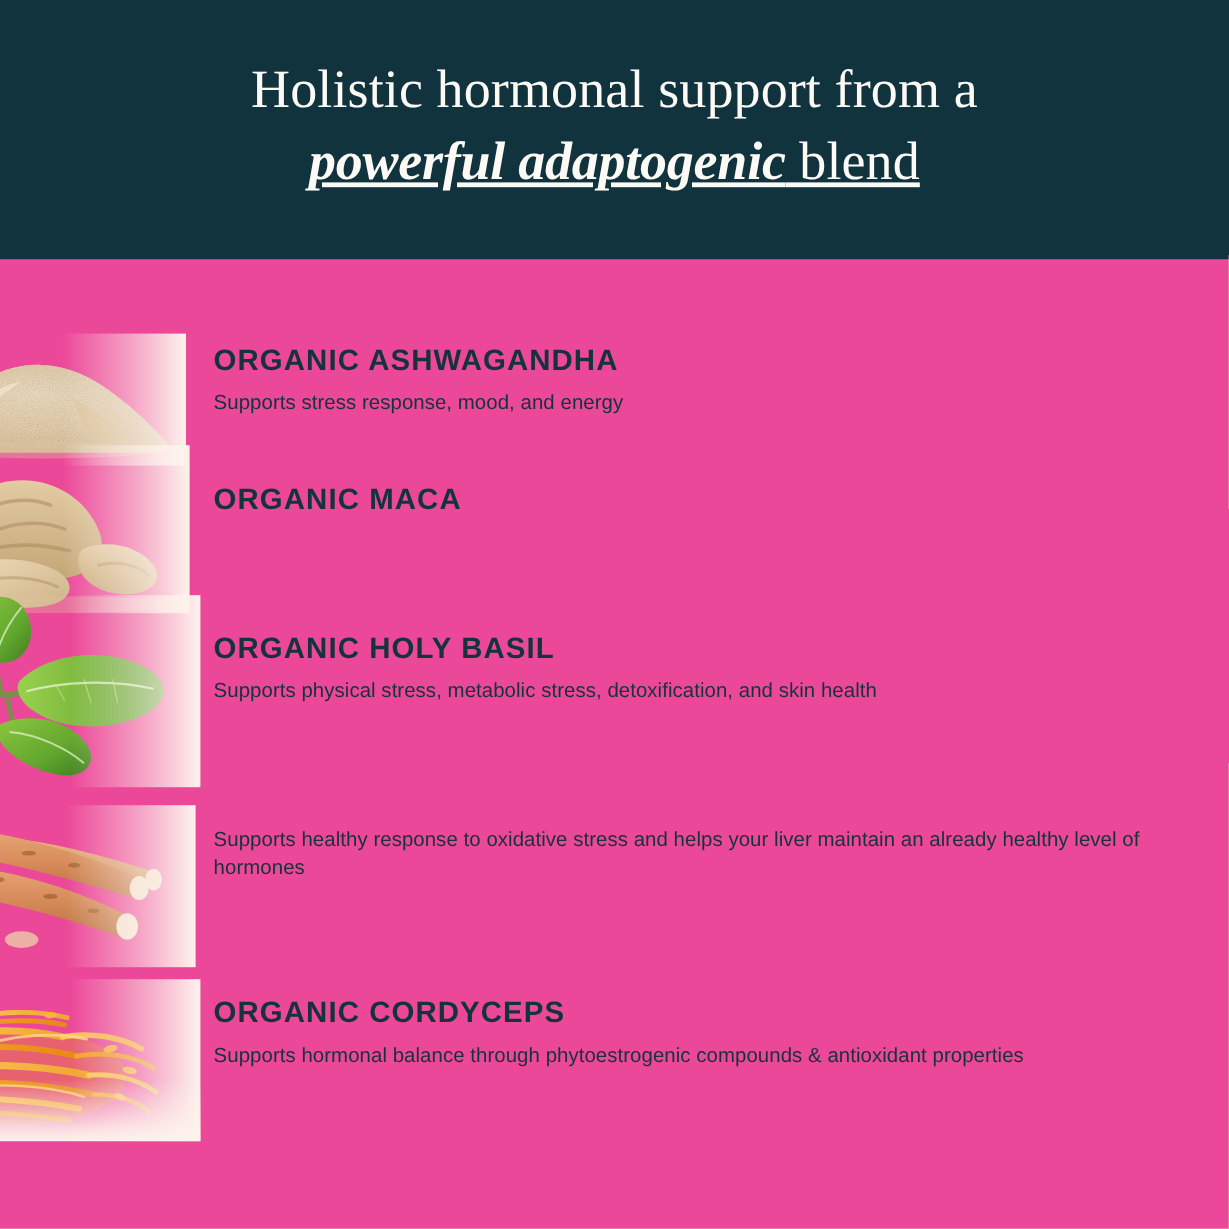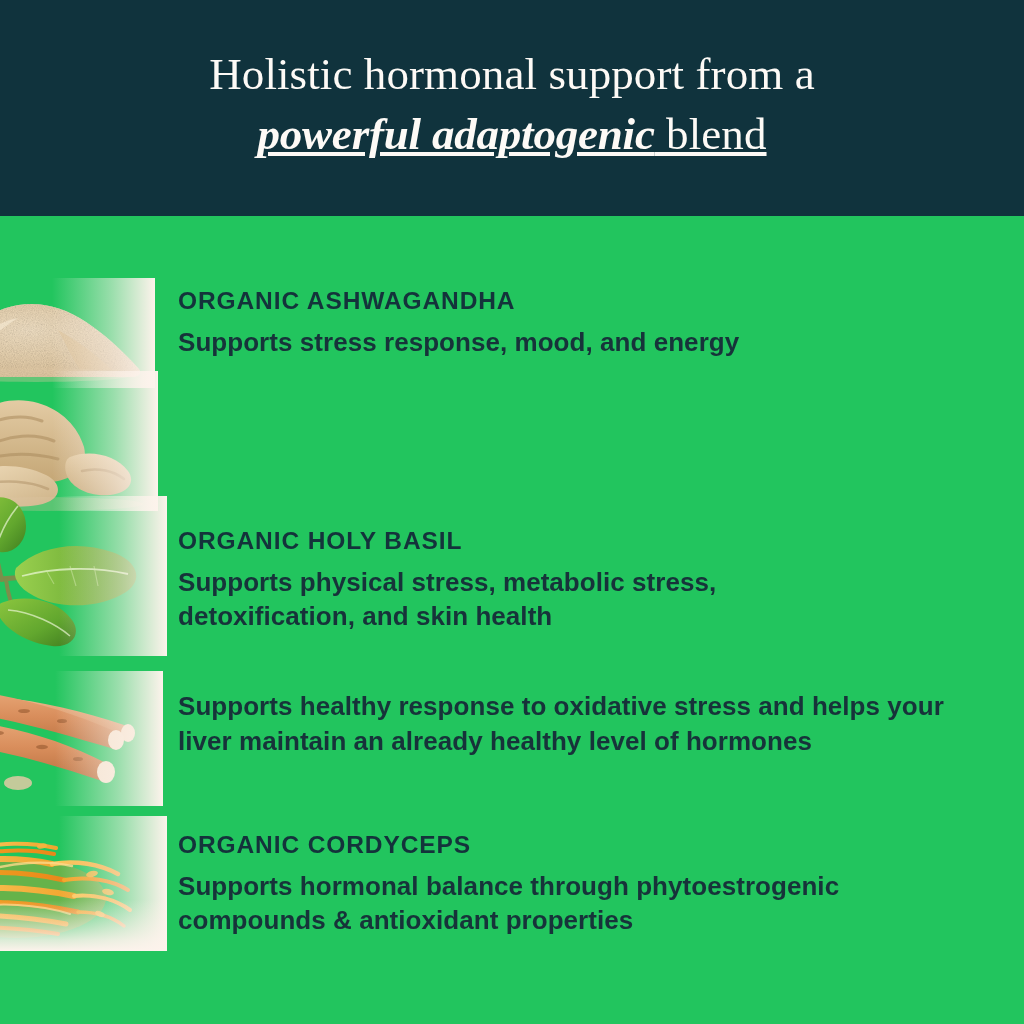--- a/index.html
+++ b/index.html
@@ -2,21 +2,21 @@
 <html><head>
 <meta charset="utf-8">
 <style>
   html,body{margin:0;padding:0;}
   body{
     width:1024px;height:1024px;
     background:#fdf3ec;
     font-family:"Liberation Sans",sans-serif;
     overflow:hidden;
   }
-  .page{position:relative;width:1024px;height:1024px;overflow:hidden;background:#22c55e;}
+  .page{position:relative;width:1024px;height:1024px;overflow:hidden;background:#ec4899;}
 
   
   .header{
     position:absolute;left:0;top:0;width:1024px;height:216px;
     background:#10333d;
     display:flex;align-items:center;justify-content:center;
   }
   .headline{
     text-align:center;
     color:#fdfaf6;
@@ -42,22 +42,22 @@
     margin:0;
     font-size:24.5px;
     font-weight:700;
     letter-spacing:.9px;
     color:#14333b;
     line-height:1.18;
     white-space:nowrap;
   }
   .item p{
     margin:9px 0 0 0;
-    font-size:26px;
-    font-weight:700;
+    font-size:17px;
+    font-weight:400;
     color:#17333a;
     line-height:1.33;
     letter-spacing:.05px;
   }
   .item.indent h3{margin-left:3px;}
 
   .i0{top:71px;}
   .i1{top:187px;}
   .i2{top:311px;}
   .i3{top:464px;}
@@ -261,20 +261,21 @@
   </div>
 
   <div class="content">
 
     <div class="item i0">
       <h3>ORGANIC ASHWAGANDHA</h3>
       <p>Supports stress response, mood, and energy</p>
     </div>
 
     <div class="item i1">
+      <h3>ORGANIC MACA</h3>
     </div>
 
     <div class="item i2">
       <h3>ORGANIC HOLY BASIL</h3>
       <p style="max-width:600px">Supports physical stress, metabolic stress, detoxification, and skin health</p>
     </div>
 
     <div class="item i3 indent">
       <p style="max-width:775px">Supports healthy response to oxidative stress and helps your liver maintain an already healthy level of hormones</p>
     </div>

